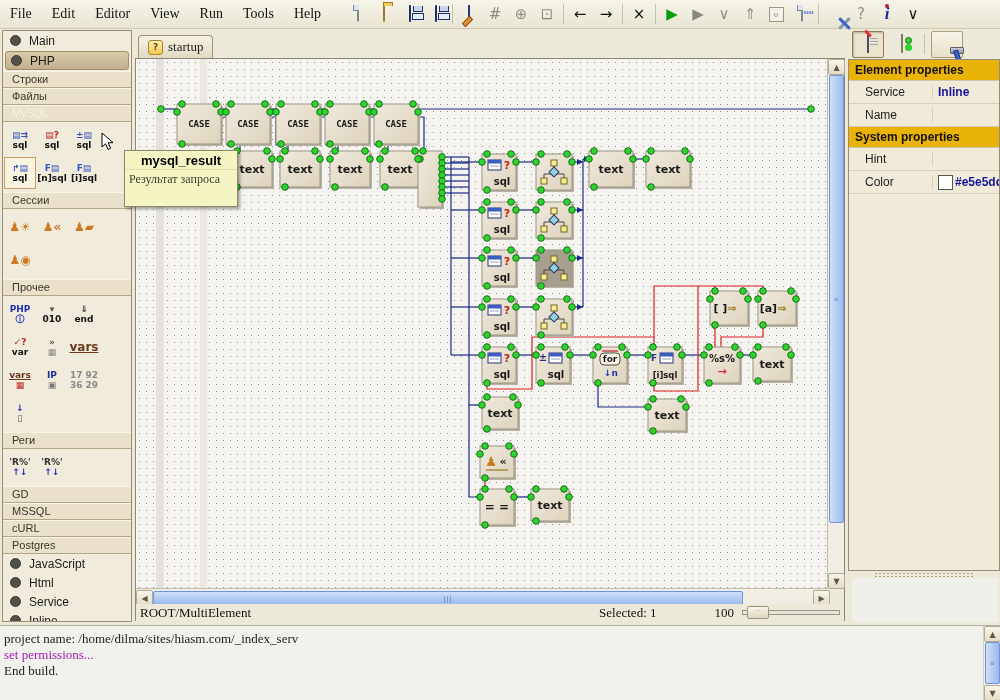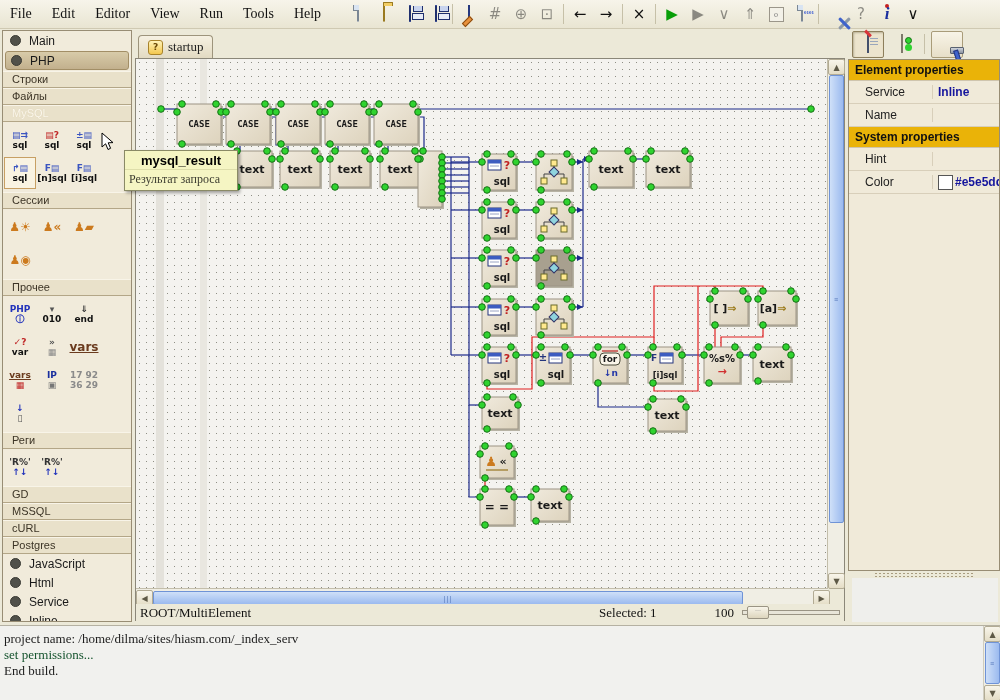--- a/index.html
+++ b/index.html
@@ -106,28 +106,28 @@
   .pg-value.bold{font-weight:bold}
   .swatch{width:13px;height:13px;background:#fff;border:1px solid #555;margin-right:2px;flex:none}
   #rp-split{position:absolute;left:26px;top:542px;width:100px;height:5px;
     background-image:radial-gradient(#a89c7f 1px,transparent 1px);background-size:4px 3px}
   #rp-gray{position:absolute;left:4px;top:548px;width:146px;height:44px;background:#efefec}
 
   
   #log{position:absolute;left:0;top:625px;width:1000px;height:75px;background:#f1f1ee;border-top:1px solid #b5b1a2;
     font-family:"Liberation Serif",serif;font-size:13px;color:#1c1c1c;padding:5px 0 0 4px;box-sizing:border-box}
   .log-line{line-height:16px}
-  .log-line.muted{color:#14532d}
+  .log-line.muted{color:#a21caf}
   #log-scroll{position:absolute;right:0;top:626px;width:16px;height:74px;background:#f0eee4;border-left:1px solid #d0cdbf}
 
   
   #tooltip{position:absolute;left:124px;top:150px;width:112px;background:#f5f5c3;border:1px solid #8a8a66;
     box-shadow:2px 2px 3px rgba(0,0,0,.35);z-index:30;font-family:"Liberation Serif",serif}
   #tooltip .tt-title{font-weight:bold;font-size:13px;text-align:center;padding:2px 2px 1px;color:#000;border-bottom:1px solid #dedeaa;font-family:"Liberation Sans",sans-serif}
-  #tooltip .tt-sub{font-size:12px;color:#3c3c30;padding:2px 4px 3px;white-space:nowrap}
+  #tooltip .tt-sub{font-size:12px;color:#3c3c30;padding:2px 4px 19px;white-space:nowrap}
   #cursor{position:absolute;left:101px;top:132px;z-index:40}
 </style>
 </head>
 <body>
 
 <div id="menubar">
   <div id="menus" style="display: flex;">
       <div class="menu-item">File</div>
       <div class="menu-item">Edit</div>
       <div class="menu-item">Editor</div>

